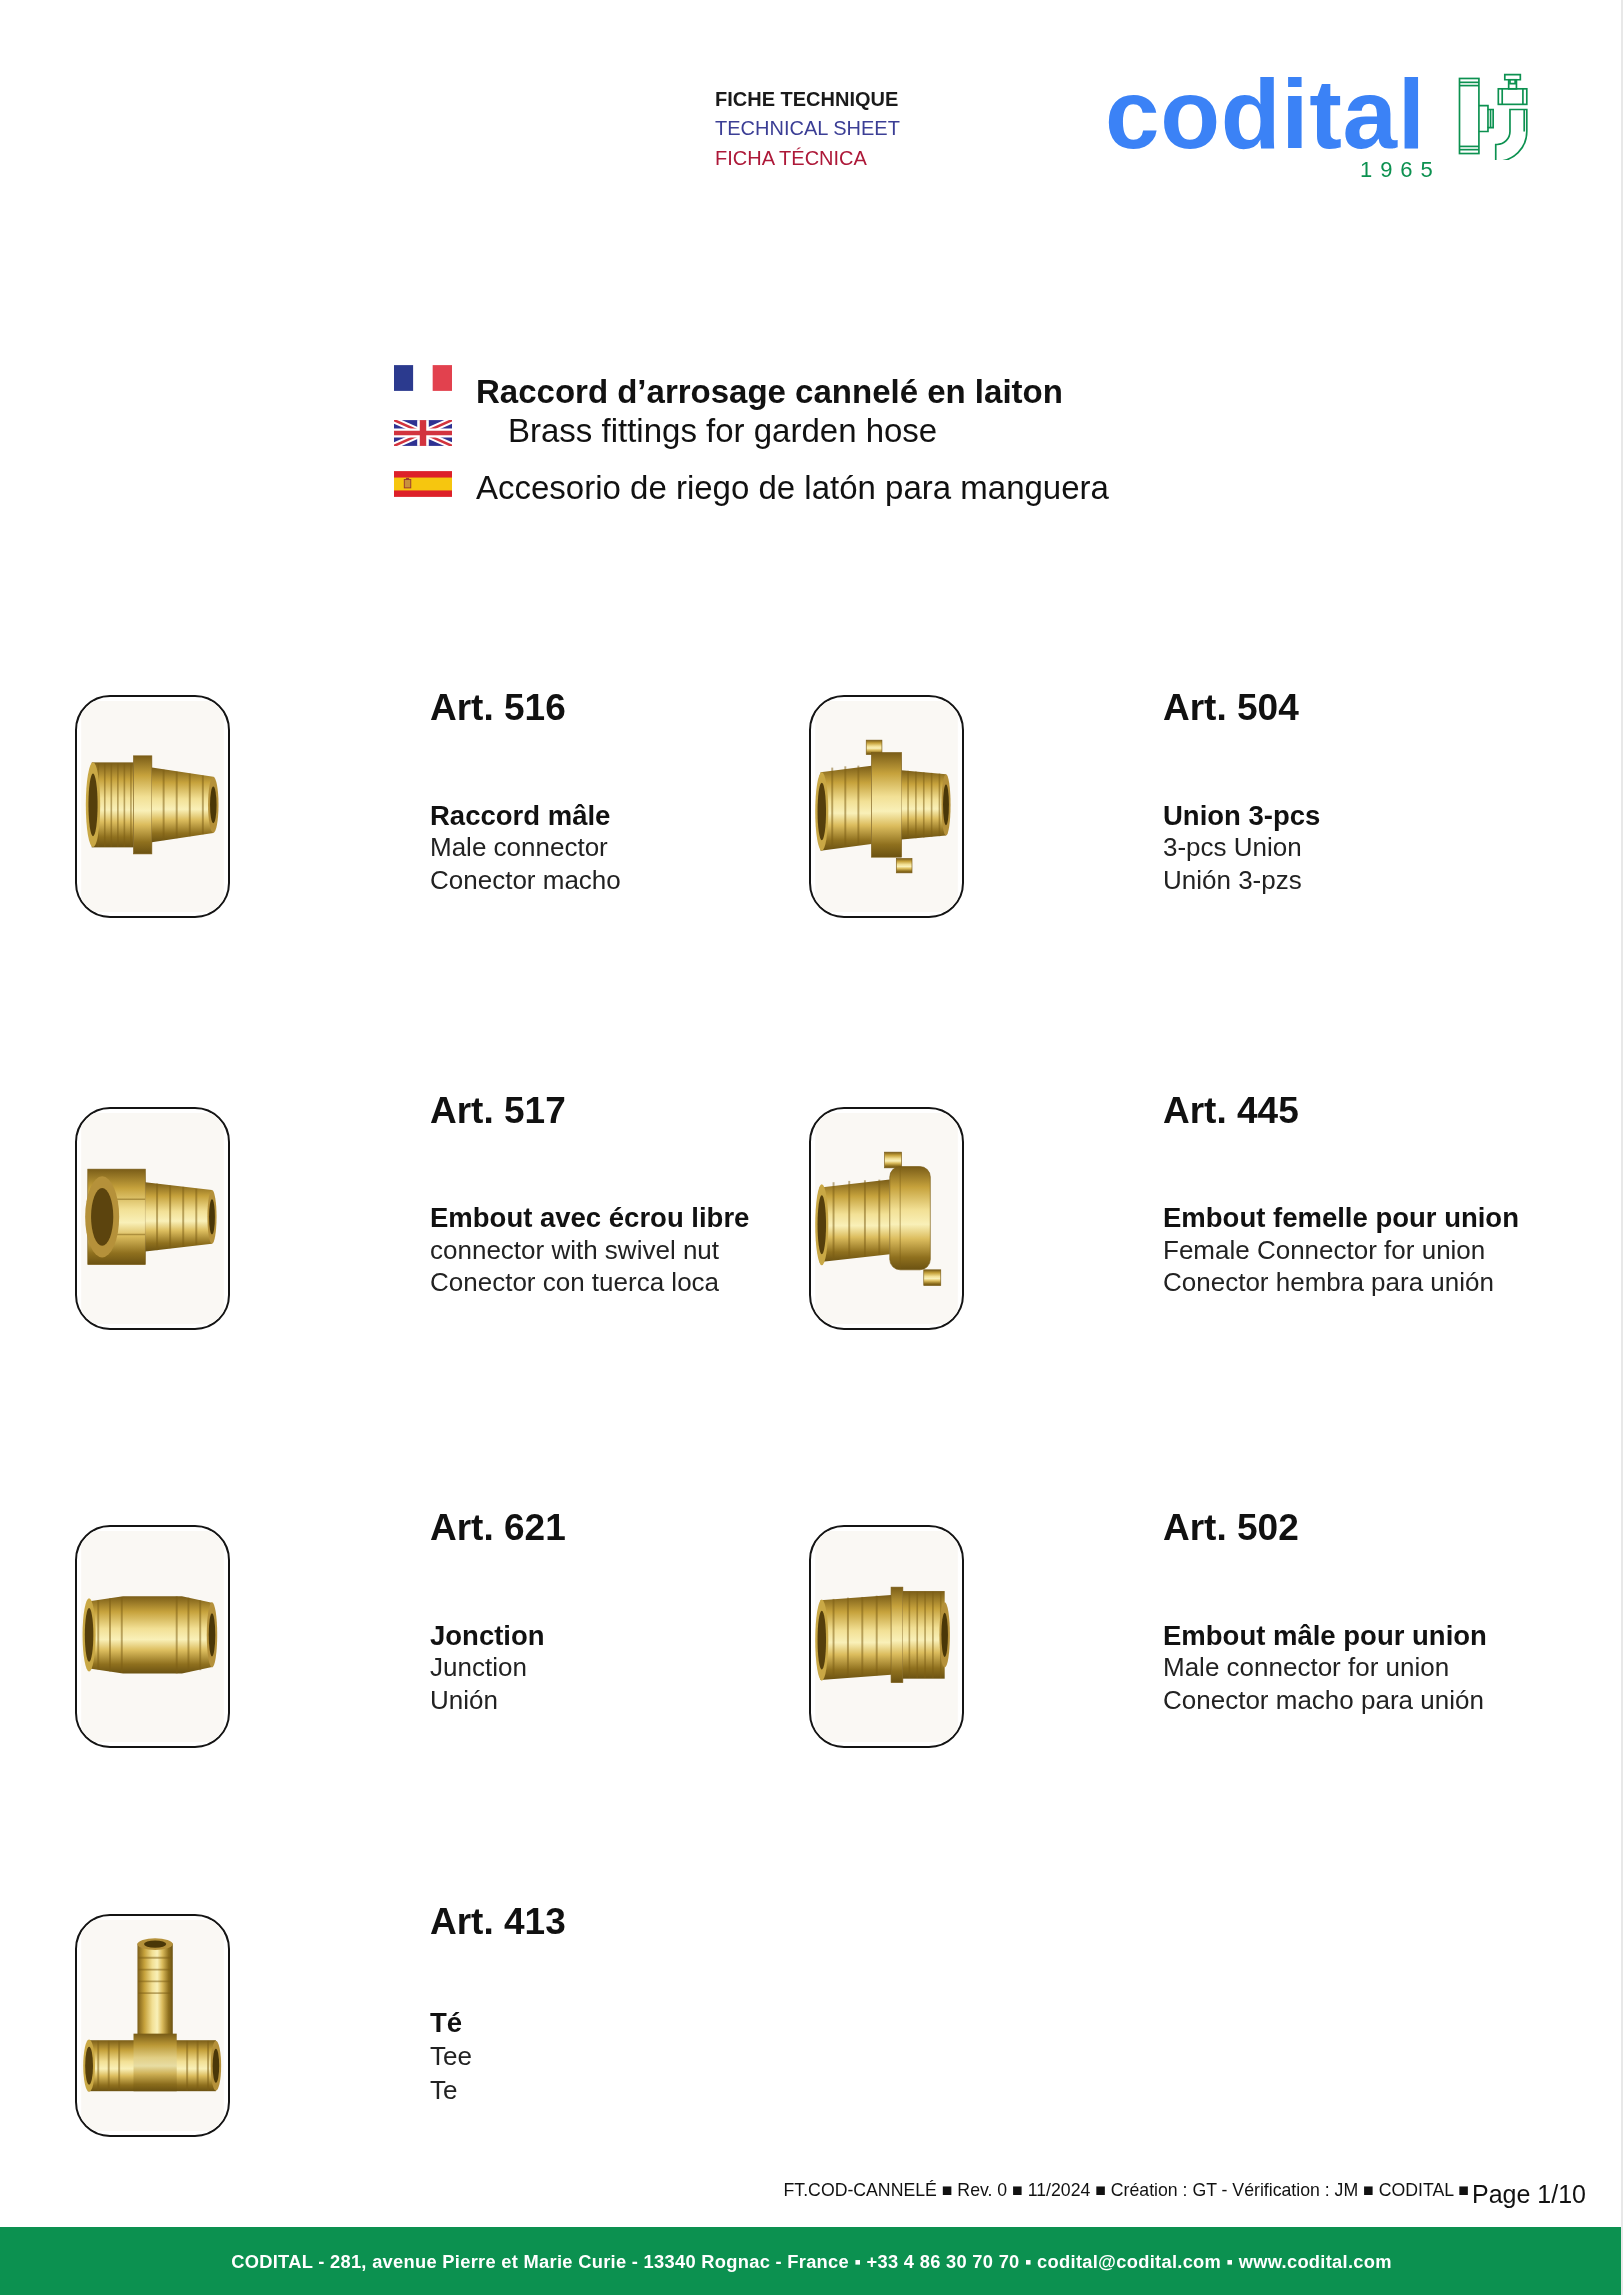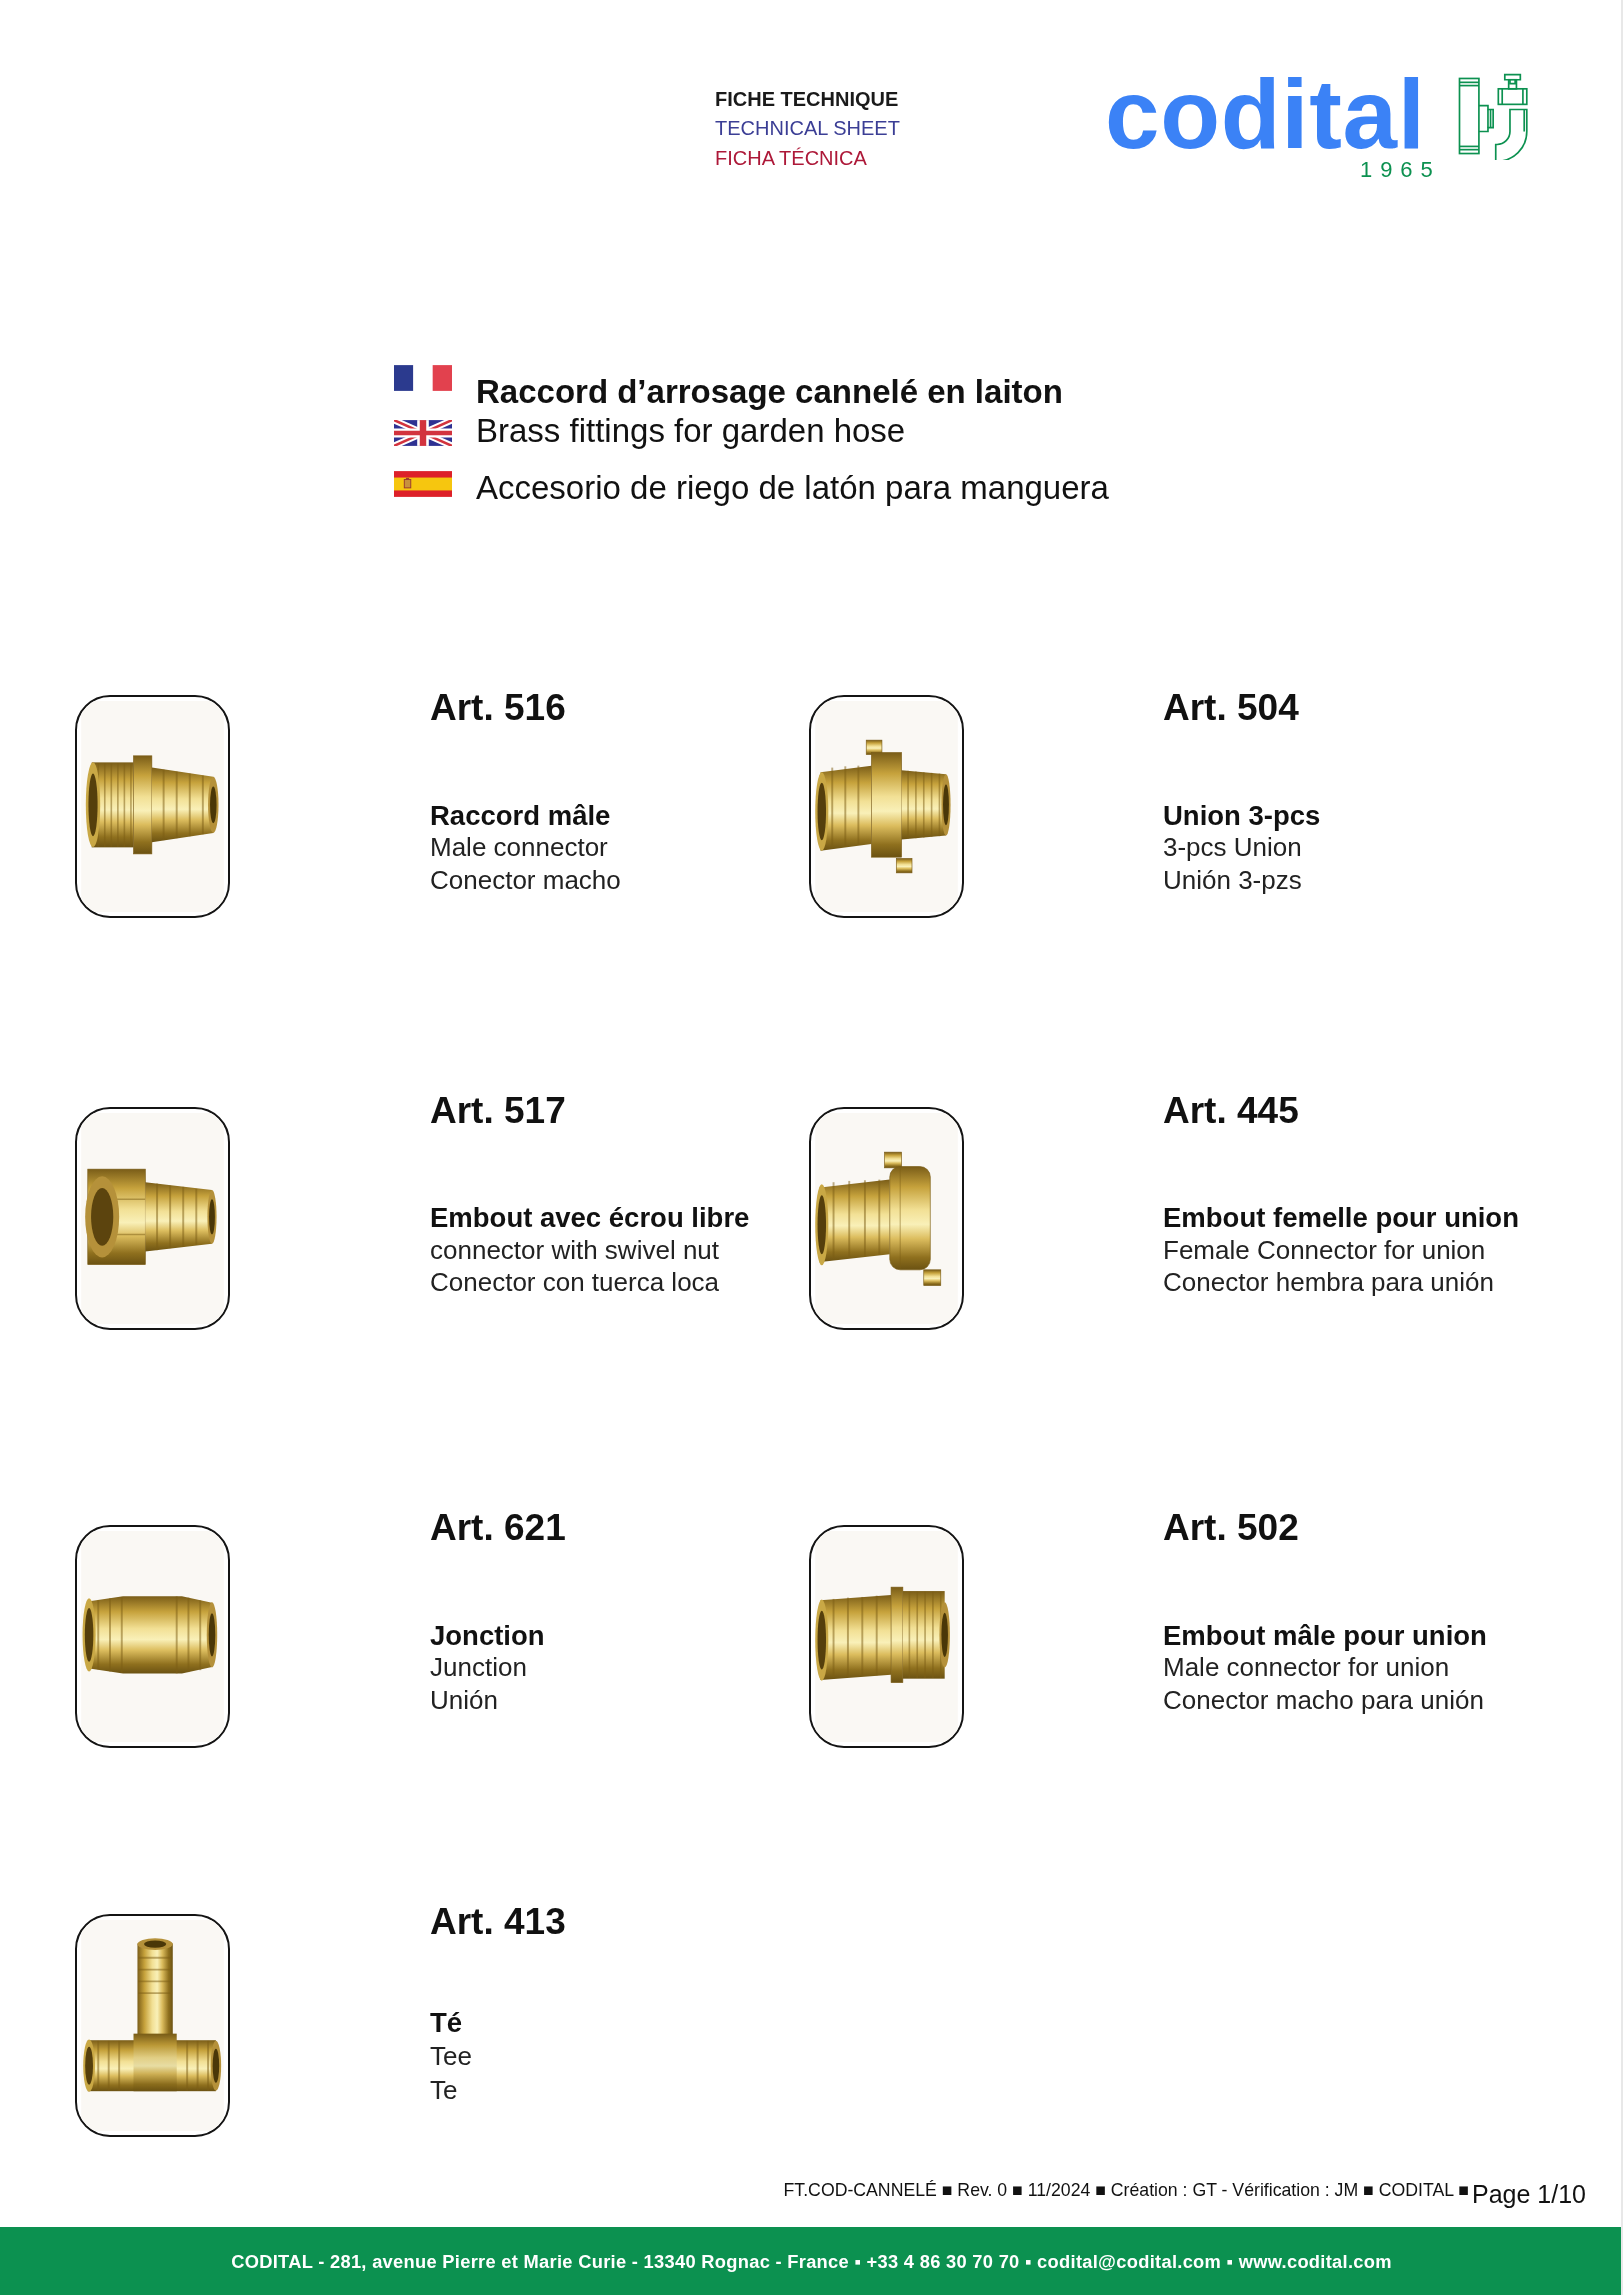--- a/index.html
+++ b/index.html
@@ -18,21 +18,21 @@
   .brand{position:absolute;left:1105px;top:65px;font-size:98px;font-weight:bold;
          color:#3b82f6;letter-spacing:0.7px;line-height:98px;white-space:nowrap;}
   .brand-year{position:absolute;left:1360px;top:157px;font-size:22px;color:#0c9150;
          letter-spacing:7.9px;white-space:nowrap;}
   .brand-icon{position:absolute;left:1454px;top:72px;}
 
   
   .flag{position:absolute;left:394px;width:58px;height:26px;}
   .title-line{position:absolute;left:476px;font-size:33px;line-height:37px;white-space:nowrap;color:#111;}
   .title-fr{top:356px;font-weight:bold;margin-top:17px;}
-  .title-en{top:412px;}
+  .title-en{top:412px;margin-left:32px;}
   .title-es{top:469px;}
 
   
   .imgbox{position:absolute;width:151px;height:219px;border:2px solid #141414;border-radius:35px;
           background:#ffffff;overflow:hidden;}
   .imgbox svg{display:block;width:100%;height:100%;}
   .part{position:absolute;font-size:37px;font-weight:bold;color:#111;white-space:nowrap;}
   .pname{position:absolute;font-size:27.5px;font-weight:bold;color:#111;white-space:nowrap;}
   .pline{position:absolute;font-size:26px;color:#222;white-space:nowrap;}
 

